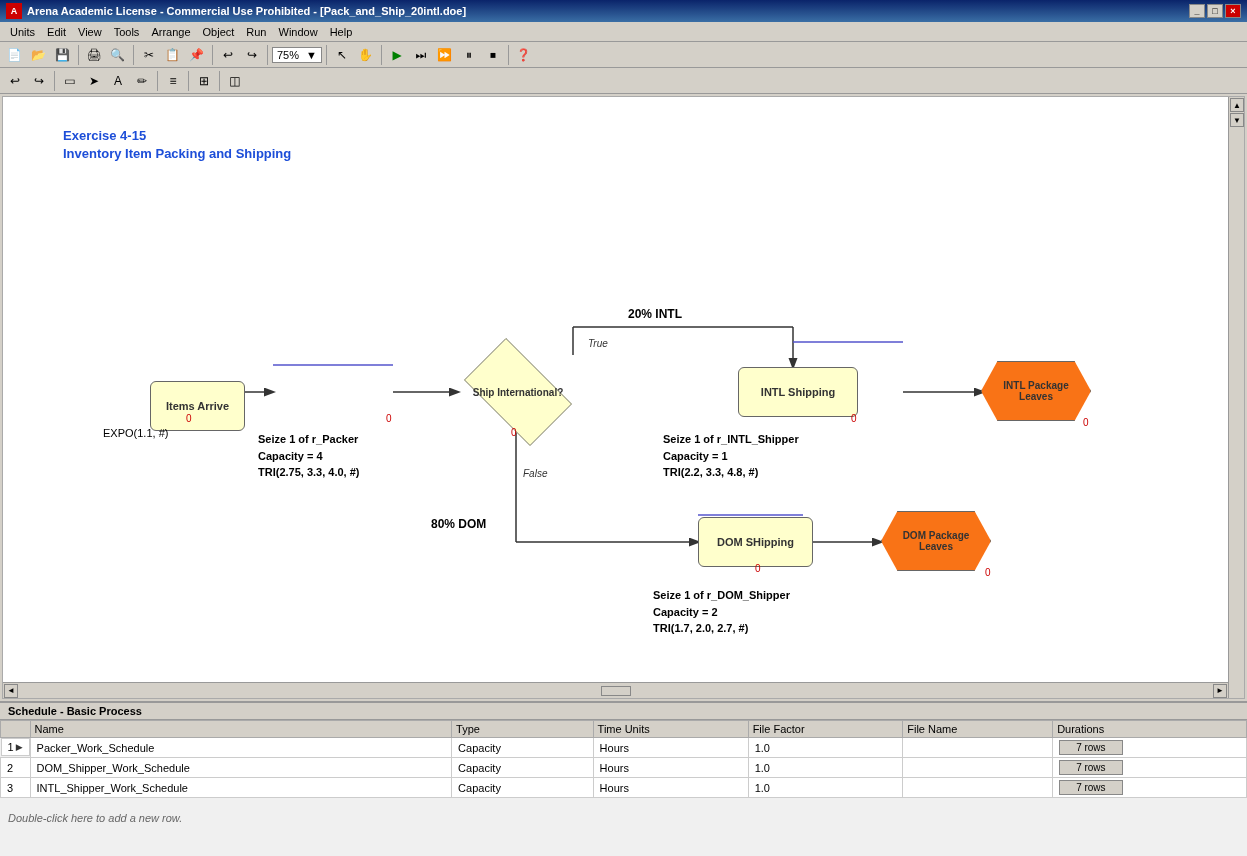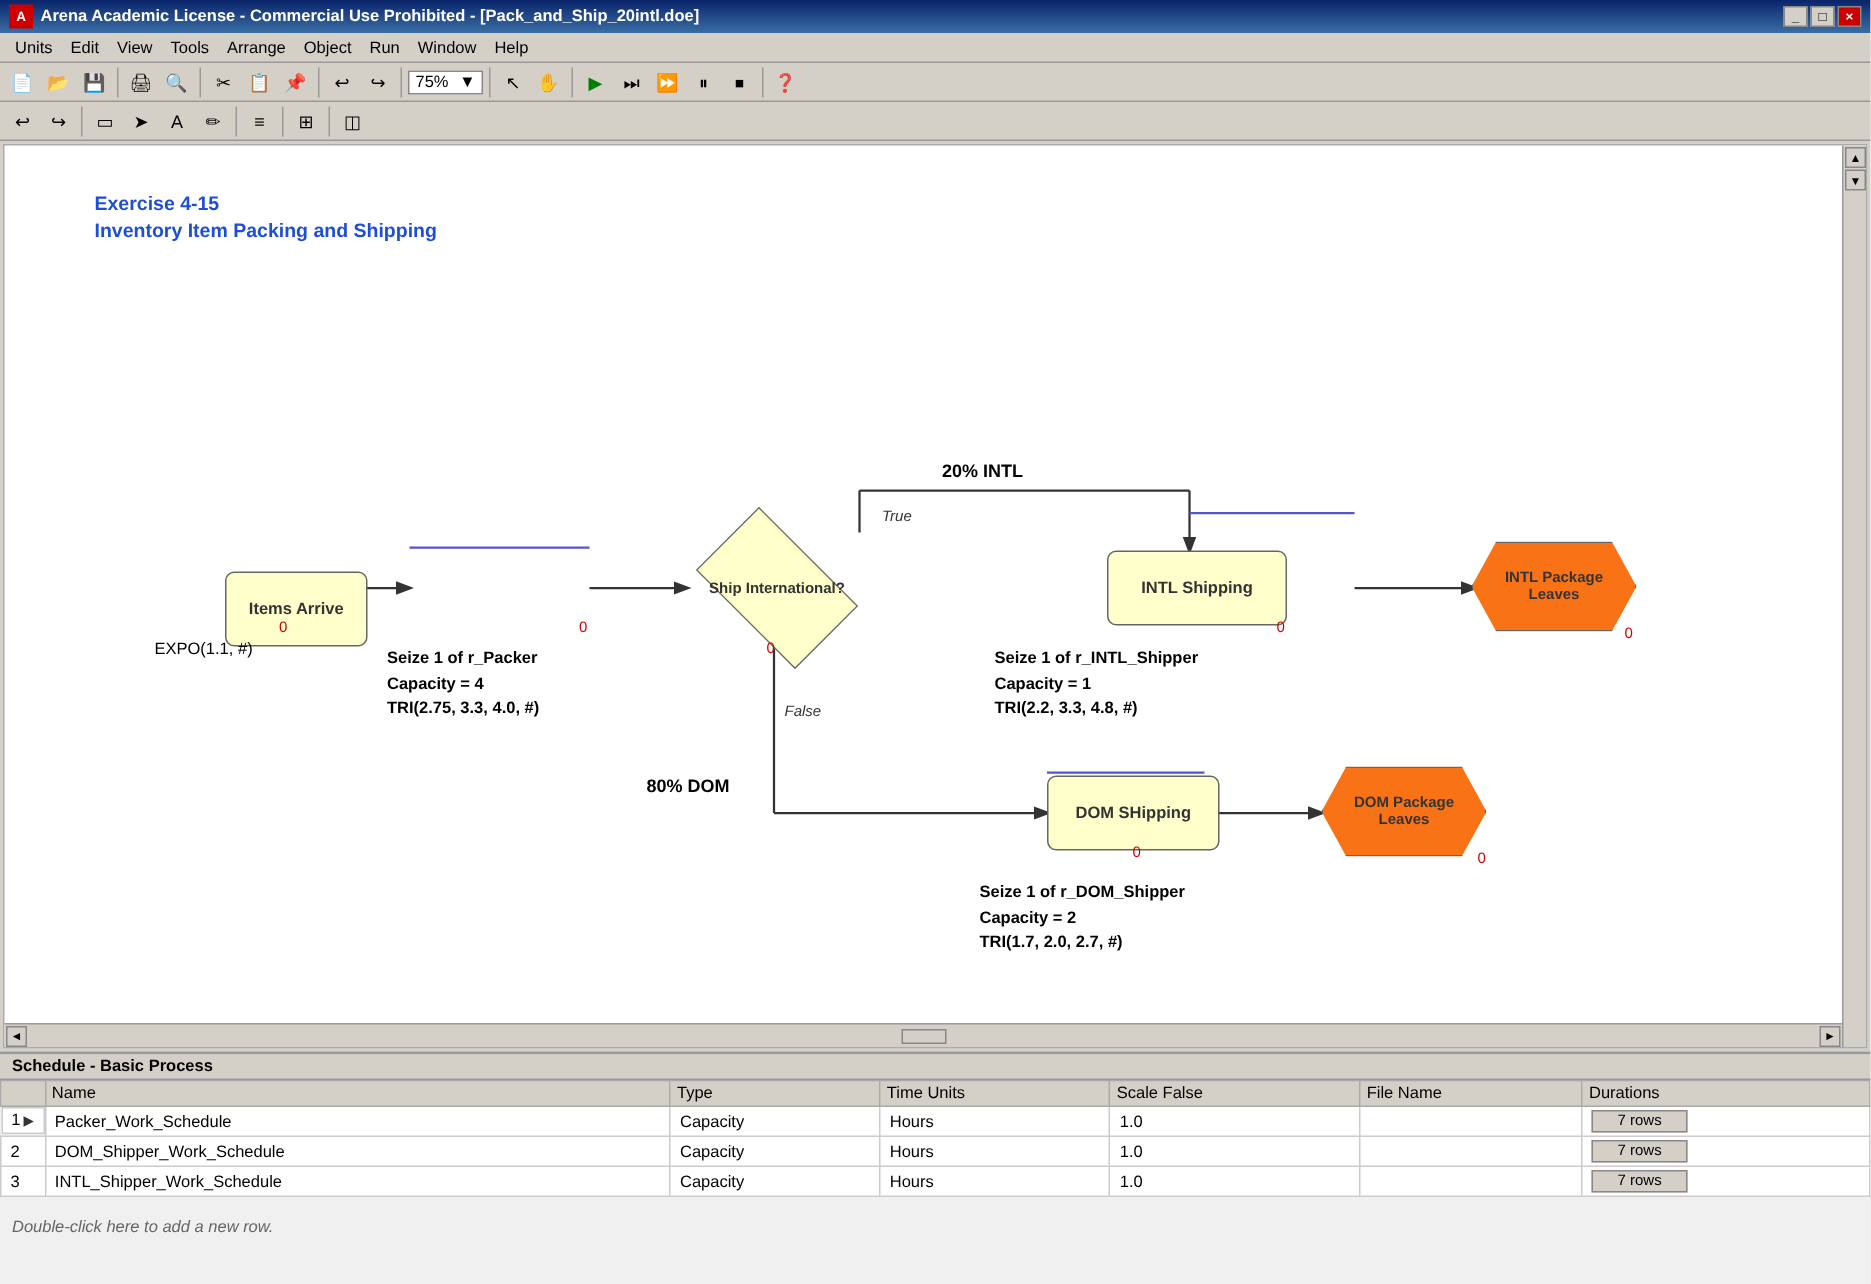--- a/index.html
+++ b/index.html
@@ -371,21 +371,21 @@
   <div class="bottom-panel">
     <div class="bottom-panel-title">Schedule - Basic Process</div>
     <div class="table-container">
       <table>
         <thead>
           <tr>
             <th style="width:20px;"></th>
             <th>Name</th>
             <th>Type</th>
             <th>Time Units</th>
-            <th>Scale False</th>
+            <th>File Factor</th>
             <th>File Name</th>
             <th>Durations</th>
           </tr>
         </thead>
         <tbody>
           <tr>
             <td style="display:flex; align-items:center; gap:2px;">
               <span>1</span>
               <span style="font-size:9px; color:#333;">▶</span>
             </td>

